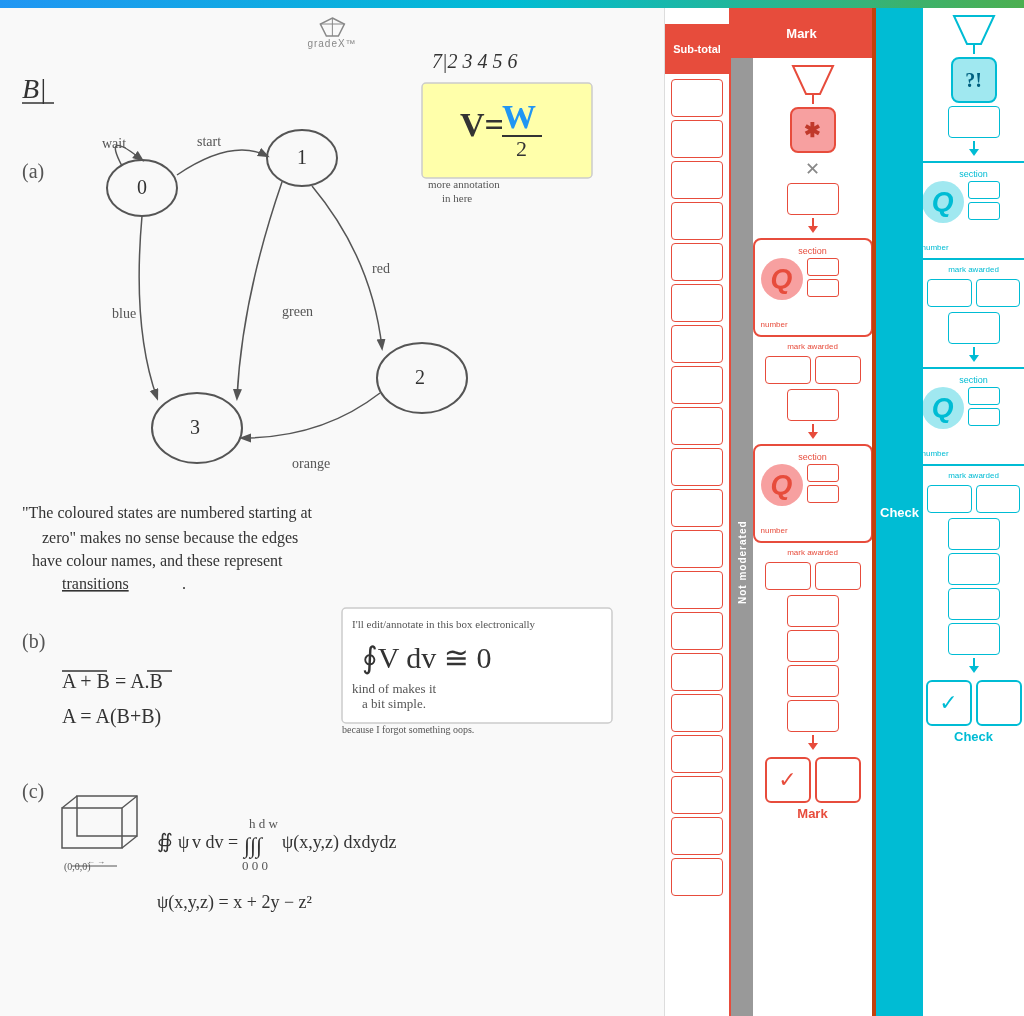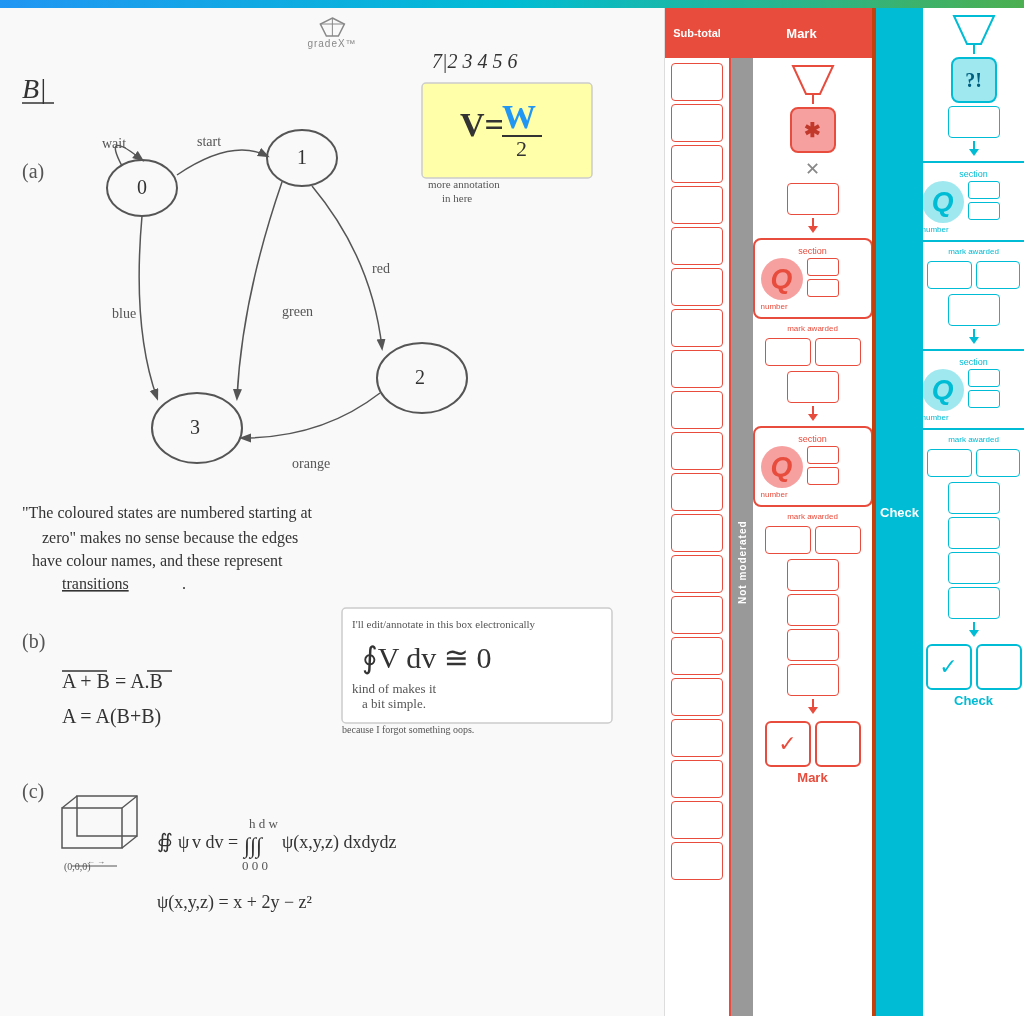--- a/index.html
+++ b/index.html
@@ -44,21 +44,21 @@
       height: 100%;
     }
 
     
     .subtotal-col {
       width: 68px;
       border-right: 2px solid #e74c3c;
       display: flex;
       flex-direction: column;
       align-items: center;
-      padding-top: 0;
+      padding-top: 16px;
     }
 
     .subtotal-header {
       background: #e74c3c;
       color: white;
       font-size: 11px;
       font-weight: bold;
       text-align: center;
       width: 100%;
       padding: 8px 4px;
@@ -196,21 +196,21 @@
       background: white;
     }
 
     .mini-cell.cyan {
       border-color: #00BCD4;
     }
 
     .number-label {
       font-size: 8px;
       color: #e74c3c;
-      margin-top: 2px;
+      margin-top: 20px;
     }
 
     .number-label.cyan {
       color: #00BCD4;
     }
 
     .mark-awarded-row {
       display: flex;
       gap: 4px;
       width: 100%;

